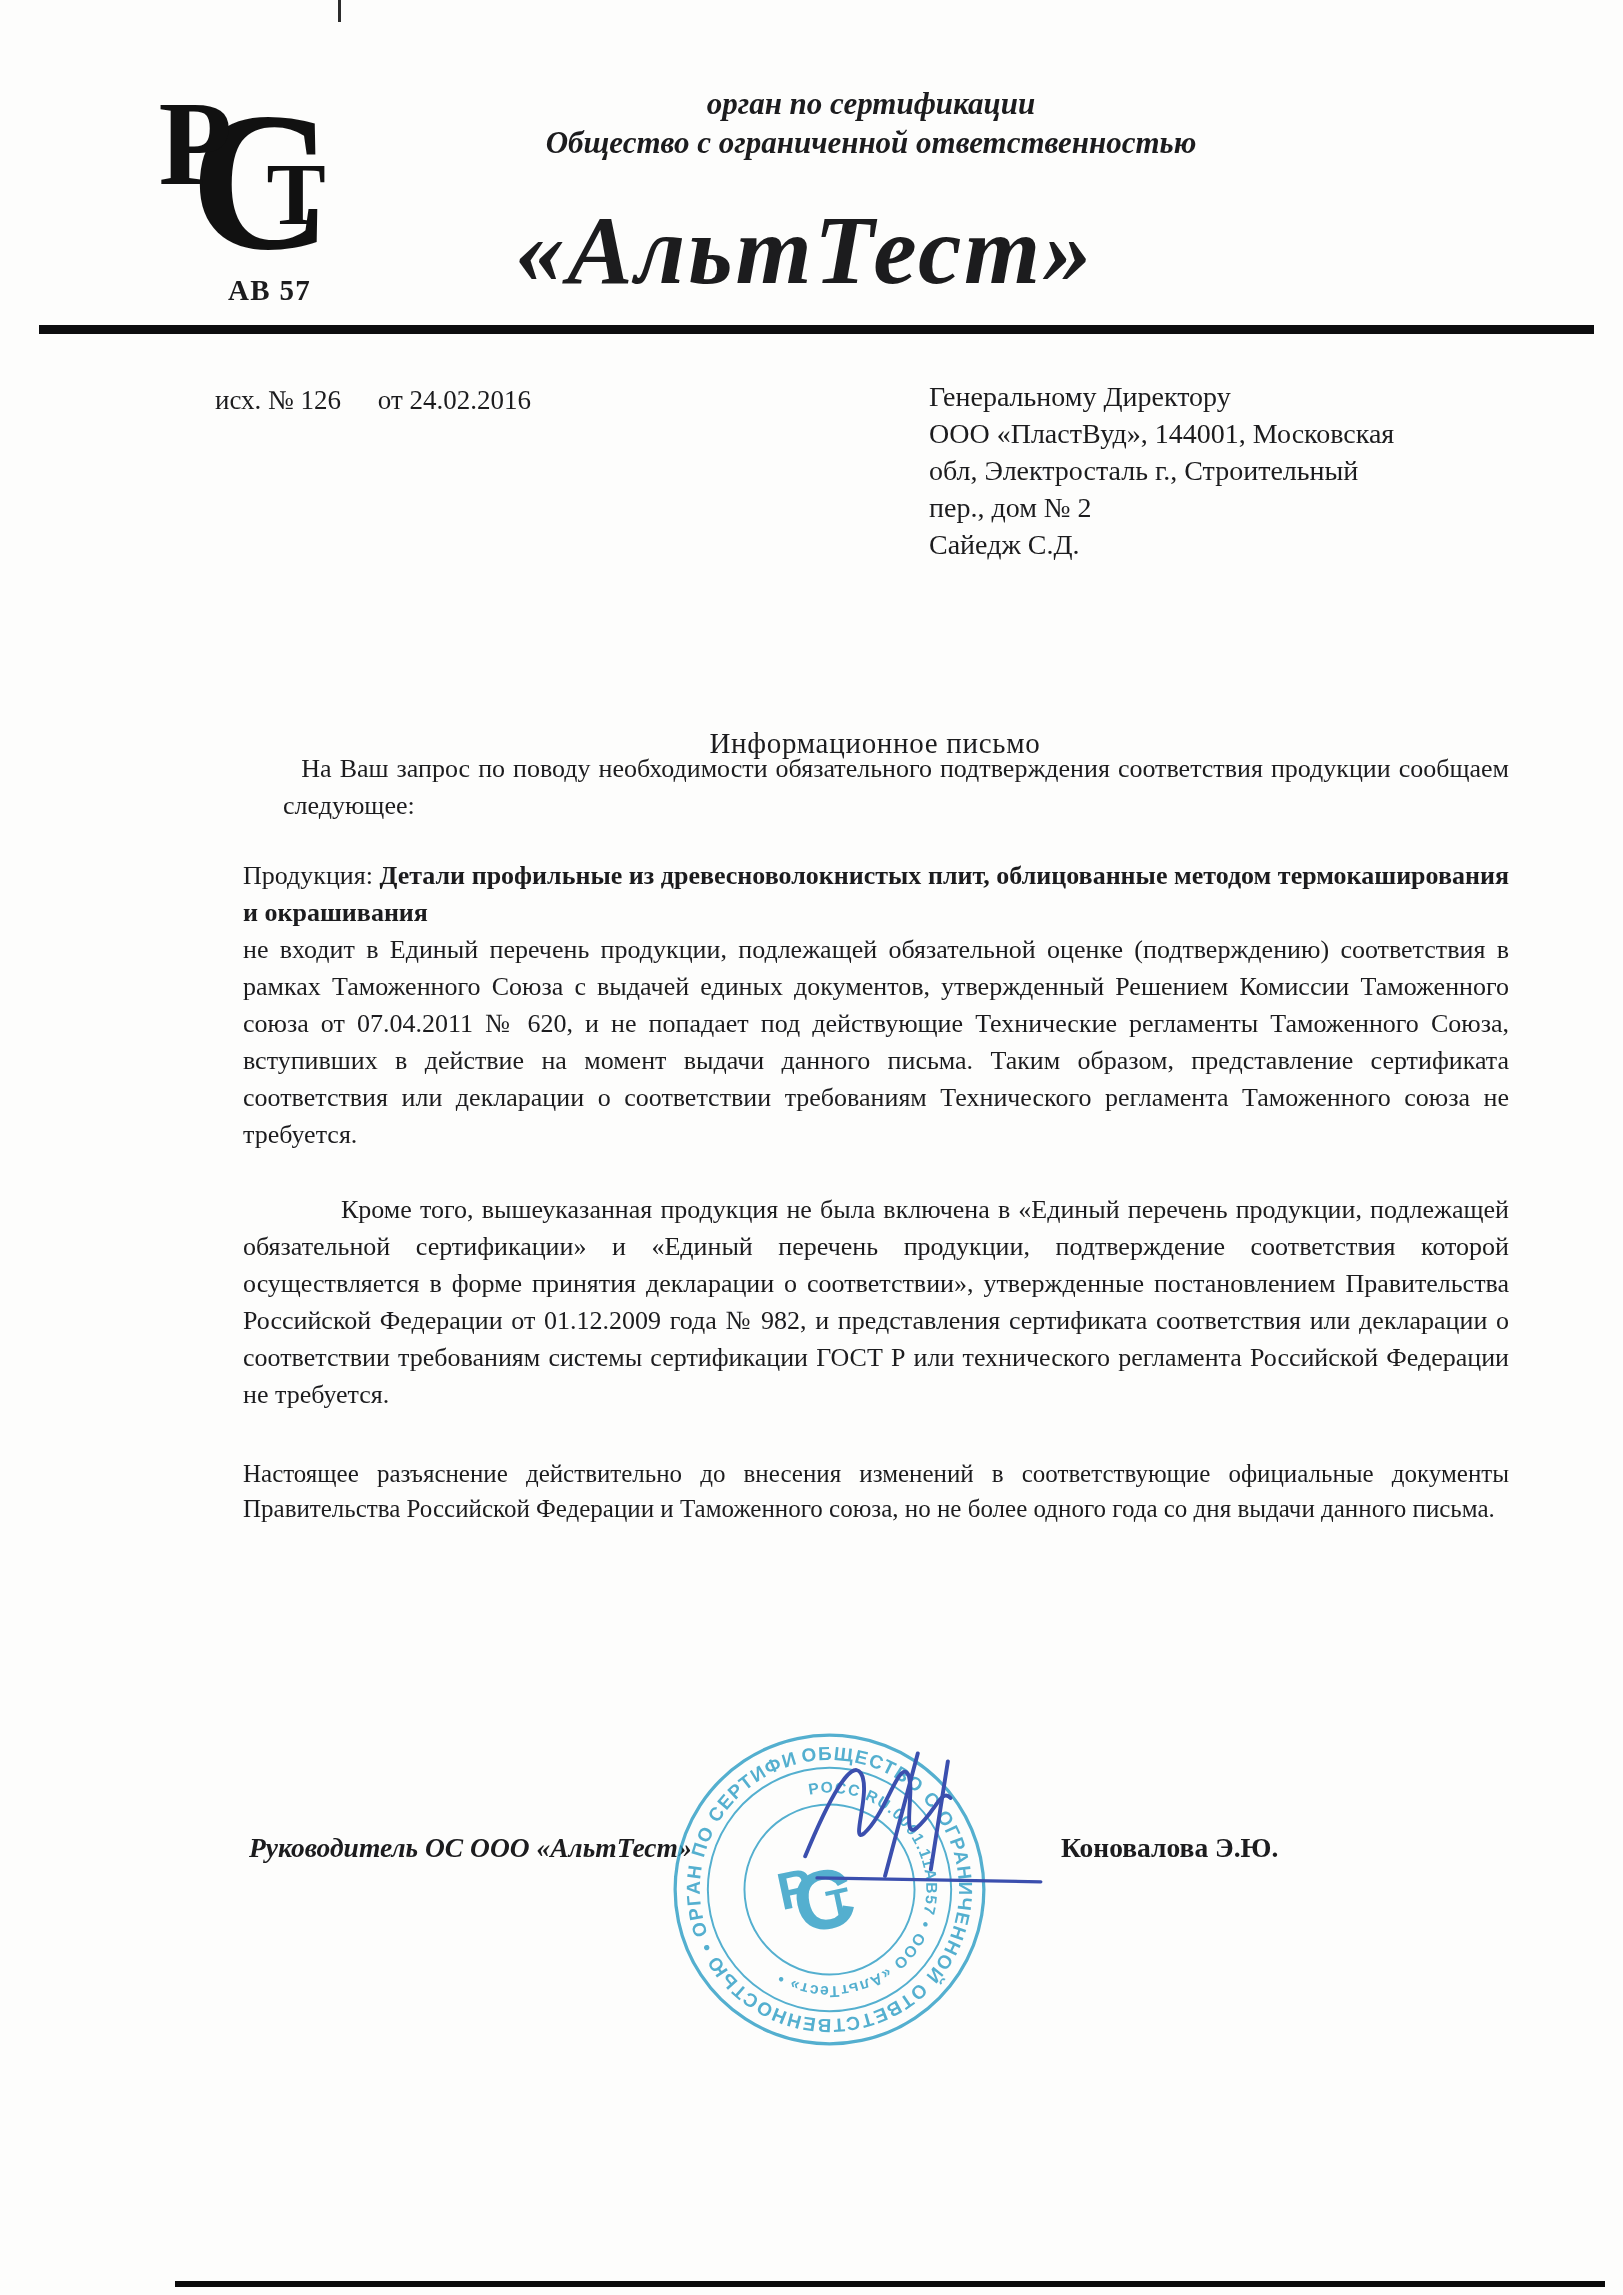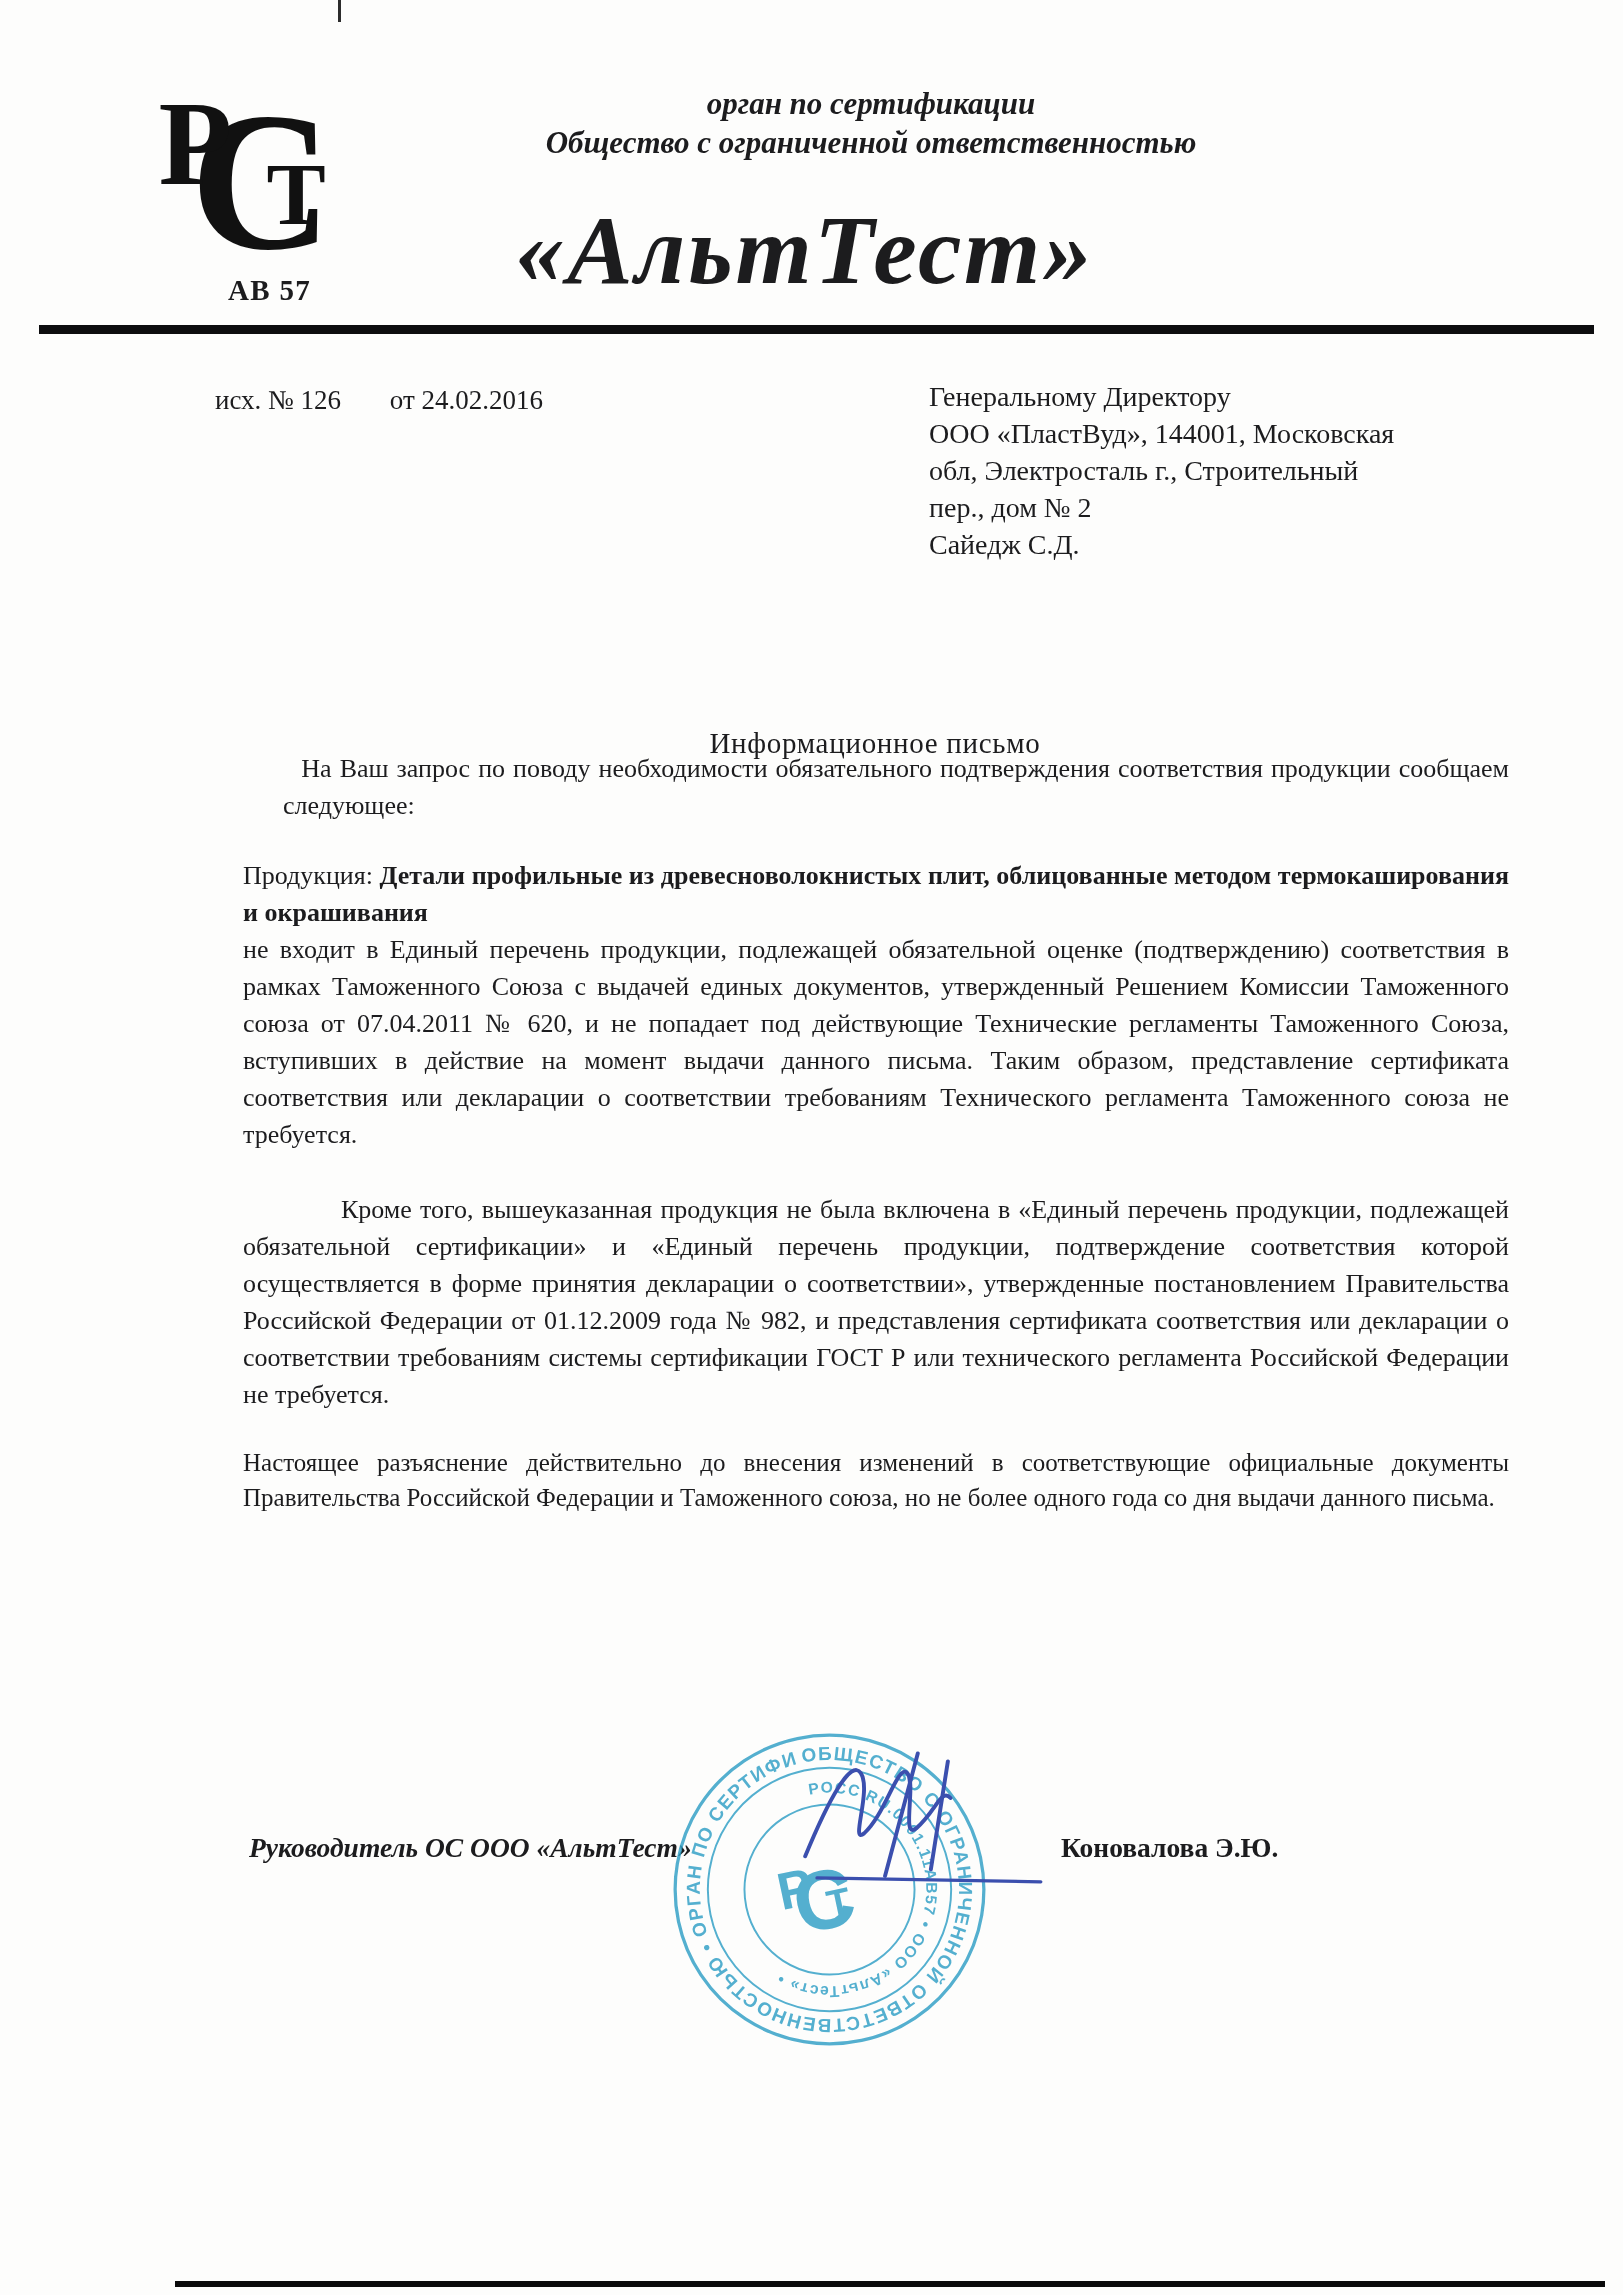--- a/index.html
+++ b/index.html
@@ -40,41 +40,41 @@
   .artifact-top { position:absolute; left:338px; top:0; width:3.3px; height:22px; background:#2c2c2c; }
   .artifact-bottom { position:absolute; left:175px; top:2281px; width:1430px; height:5.9px; background:#0a0a0a; }
 
   
   .meta {
     position:absolute; left:215px; top:385px;
     font-size:27px; white-space:nowrap;
   }
   .meta span { display:inline-block; }
   .meta .num { }
-  .meta .date { margin-left:42px; }
+  .meta .date { margin-left:30px; }
   .recipient {
     position:absolute; left:929px; top:378px; width:589px;
     font-size:28px; line-height:37px;
   }
 
   
   .letter-title {
     position:absolute; left:243px; top:679px; width:1264px;
     text-align:center; font-size:29px; letter-spacing:0.7px;margin-top:48px;
   }
   .body-block {
     position:absolute; left:243px; top:750px; width:1266px;
     font-size:26px; line-height:37px;
     text-align:justify;
   }
   .body-block > div { text-align-last:left; }
   .p1 { text-indent:18.3px; margin-bottom:33px;margin-left:40px; }
   .bold { font-weight:bold; }
   .p3 { margin-top:38px; text-indent:98px; }
-  .p4 { margin-top:32px; font-size:25px; line-height:35px; }
+  .p4 { margin-top:43px; font-size:25px; line-height:35px; }
 
   
   .sig-title {
     position:absolute; left:249px; top:1832px;
     font-size:27.5px; font-weight:bold; font-style:italic;
   }
   .sig-name {
     position:absolute; left:1061px; top:1832px;
     font-size:27.5px; font-weight:bold;
   }

